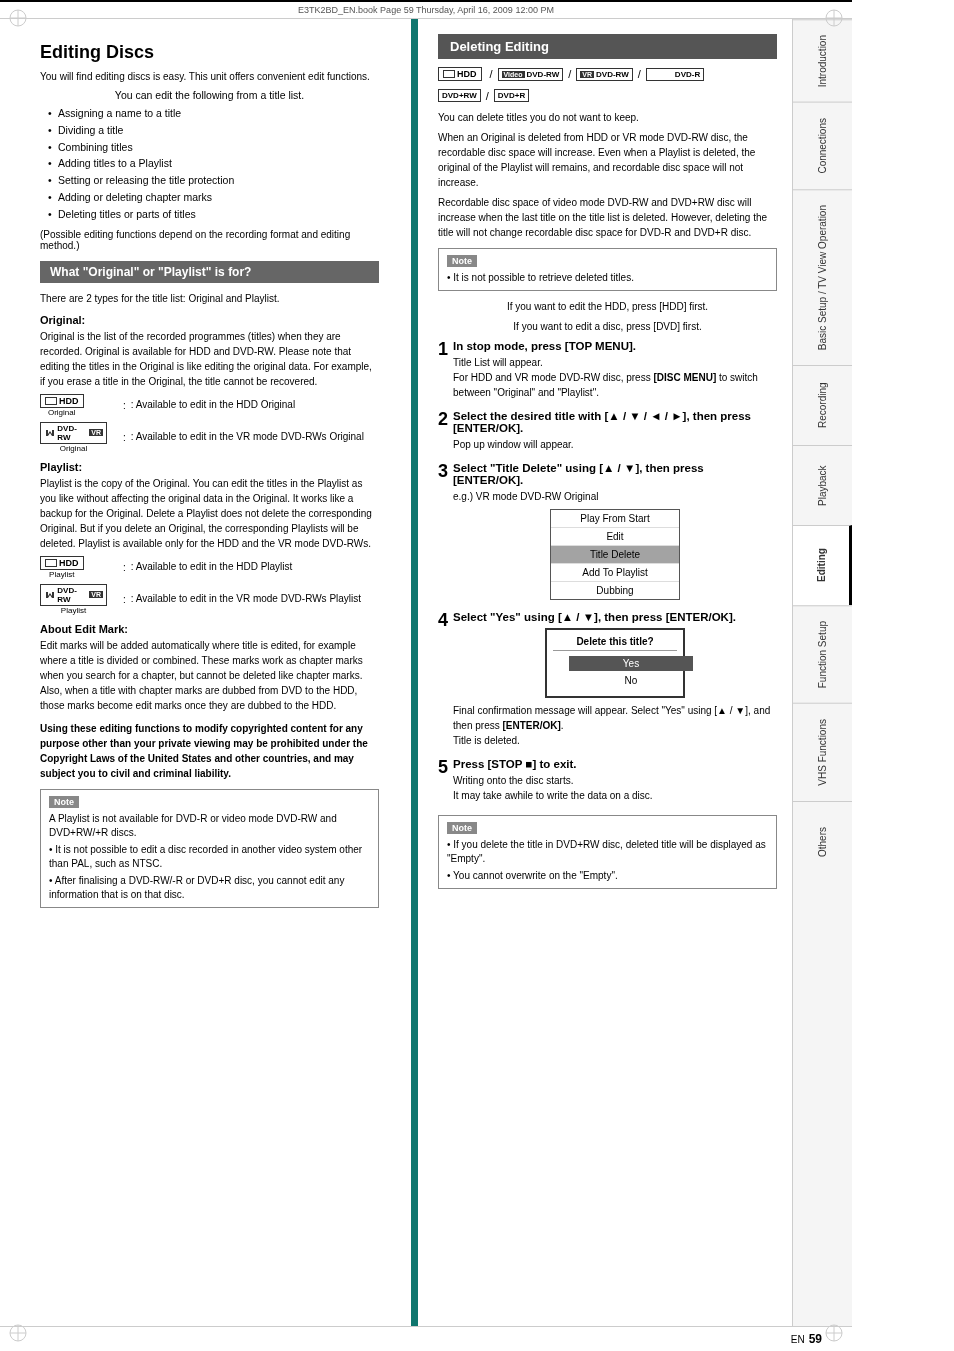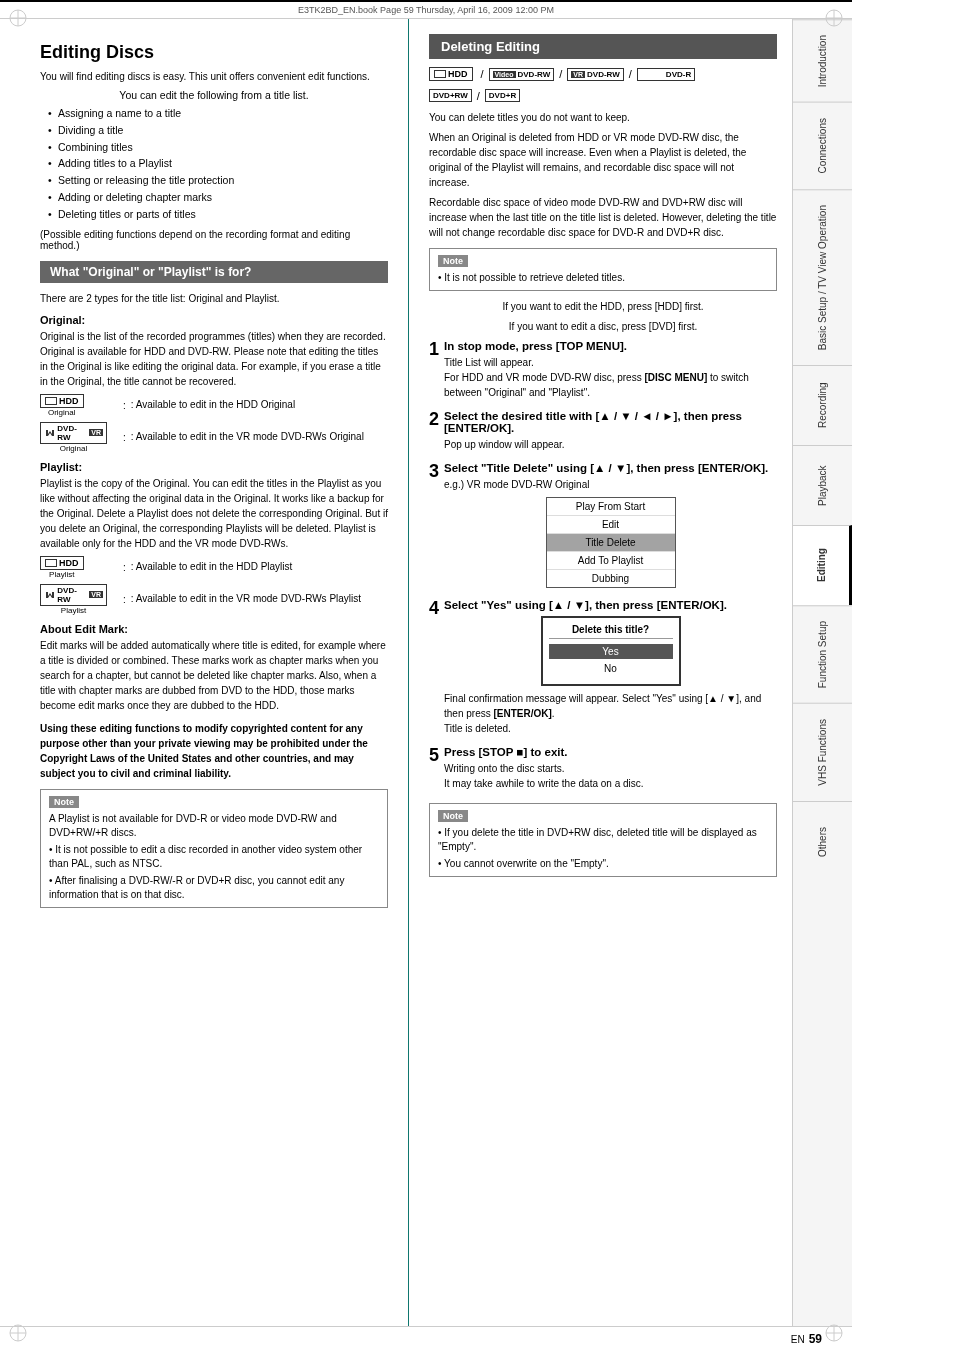--- a/index.html
+++ b/index.html
@@ -31,22 +31,22 @@
       justify-content: center;
     }
     
     .main-content {
       display: flex;
       flex: 1;
     }
     
     .left-column {
       flex: 1;
-      padding: 15px 20px 15px 40px;
-      border-right: 1px solid #0f766e;
+      padding: 15px 32px 15px 40px;
+      border-right: 7px solid #0f766e;
       max-width: 490px;
     }
     
     .right-column {
       flex: 1;
       padding: 15px 15px 15px 20px;
       max-width: 420px;
     }
     
     .side-nav {
@@ -216,21 +216,21 @@
       font-weight: bold;
       margin-bottom: 5px;
       border-bottom: 1px solid #999;
       padding-bottom: 3px;
     }
     .delete-dialog-btn {
       display: block;
       width: 100%;
       font-size: 10px;
       padding: 2px;
-      margin: 2px 0;
+      margin: 2px 16px;
       text-align: center;
     }
     .delete-dialog-btn.selected {
       background: #555;
       color: #fff;
     }
     
     .del-title-header {
       background: #555;
       color: #fff;

